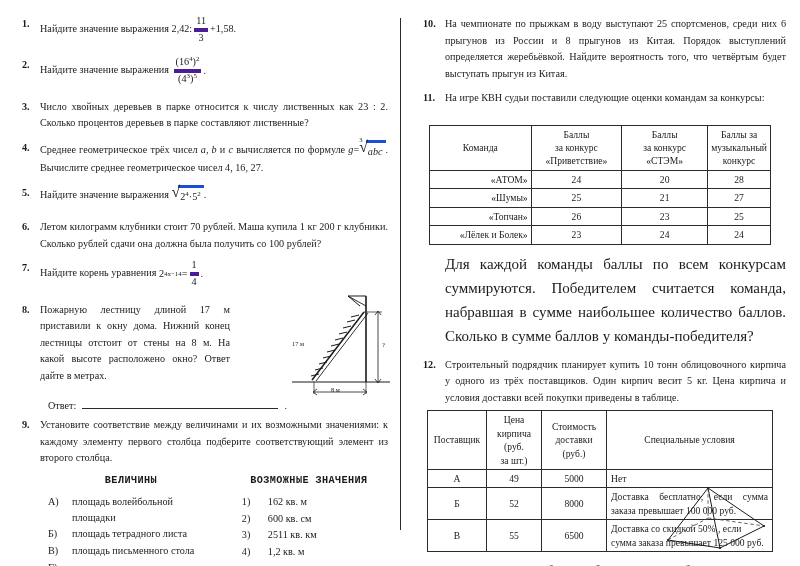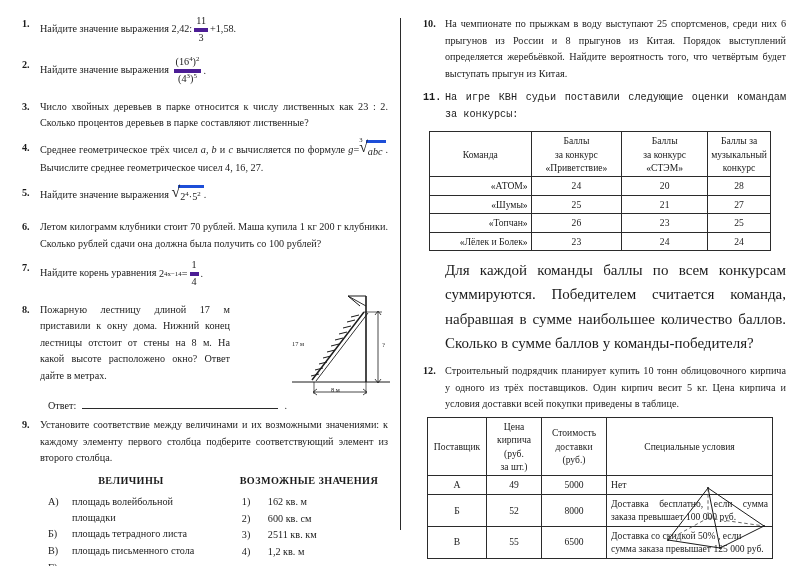--- a/index.html
+++ b/index.html
@@ -105,20 +105,21 @@
     line-height: 1.55;
   }
   .match .mcol-a { width: 176px; }
   .match .mcol-b { width: 170px; padding-left: 14px; }
   .match h4 {
     margin: 0 0 5px 0;
     font-size: 10.2px;
     font-weight: bold;
     text-align: center;
     letter-spacing: .4px;
+    font-family: Liberation Mono, monospace;
   }
   .match .mcol-b h4 { text-align: center; padding-left: 2px; }
   .mitem { display: flex; margin-bottom: 1px; }
   .mitem .k { flex: 0 0 24px; }
   .mitem .t { flex: 1 1 auto; }
   .mcol-b .mitem .k { flex: 0 0 26px; padding-left: 14px; }
 
   
   .fig-ladder {
     position: absolute;
@@ -362,21 +363,21 @@
 
   <div class="col-div"></div>
 
   <div class="col col-right">
 
     <div class="prob">
       <div class="num" style="flex:0 0 30px;">10.</div>
       <div class="body">На чемпионате по прыжкам в воду выступают 25 спортсменов, среди них 6 прыгунов из России и 8 прыгунов из Китая. Порядок выступлений определяется жеребьёвкой. Найдите вероятность того, что четвёртым будет выступать прыгун из Китая.</div>
     </div>
 
-    <div class="prob" style="margin-bottom:8px;font-family:Liberation Mono, monospace;">
+    <div class="prob" style="margin-bottom:18px;">
       <div class="num" style="flex:0 0 30px;">11.</div>
       <div class="body">На игре КВН судьи поставили следующие оценки командам за конкурсы:</div>
     </div>
 
     <table class="grid kvn">
       <thead>
         <tr>
           <td style="width:96px;">Команда</td>
           <td style="width:84px;">
             <div>Баллы</div>

